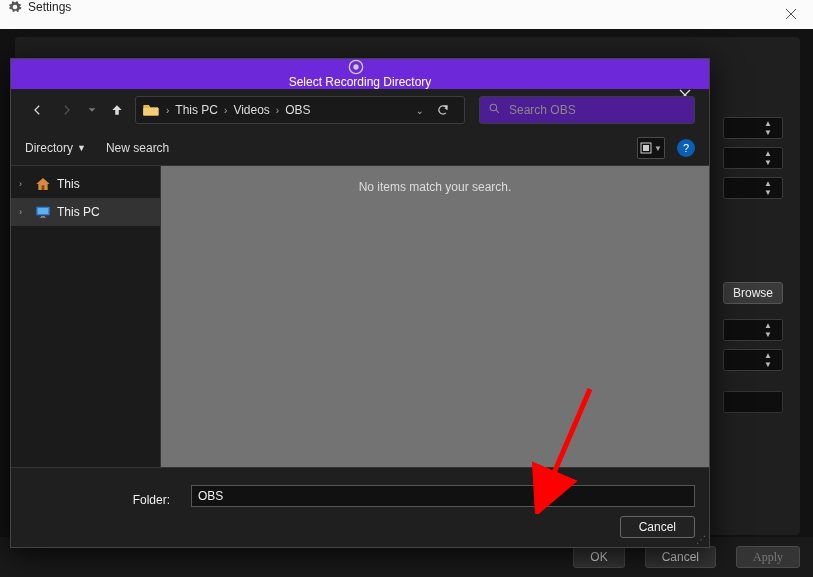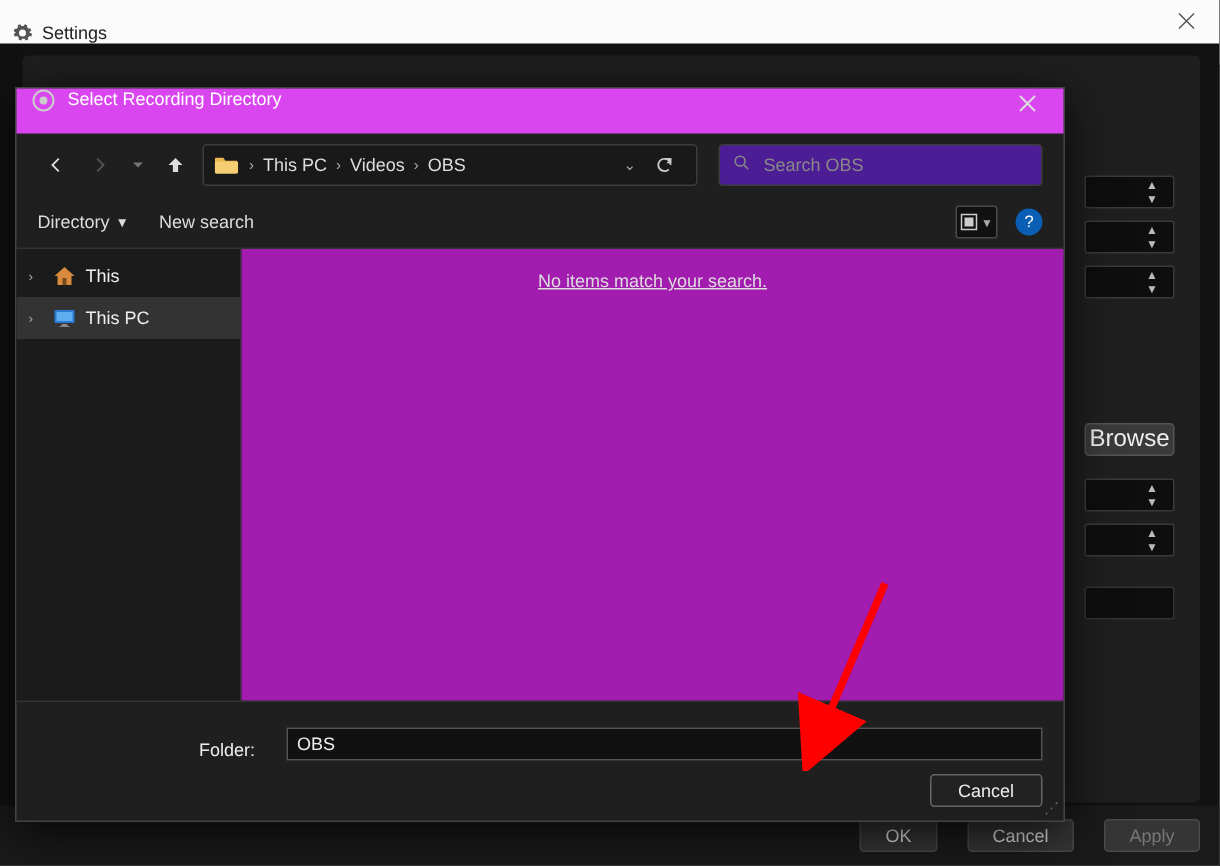--- a/index.html
+++ b/index.html
@@ -1,40 +1,40 @@
 <!DOCTYPE html>
 <html><head>
 <meta charset="utf-8">
 <style>
   * { box-sizing: border-box; margin: 0; padding: 0; font-family: "Segoe UI", Arial, sans-serif; }
   body { width: 813px; height: 577px; background: #1a1a1a; position: relative; overflow: hidden; color: #e0e0e0; font-size: 13px; }
   
   
   .settings-window { width: 813px; height: 577px; background: #fbfbfb; position: relative; }
-  .settings-titlebar { height: 43px; display: flex; align-items: center; padding: 0 8px; background: #fbfbfb; color: #222; font-size: 12px; }
+  .settings-titlebar { height: 43px; display: flex; align-items: flex-start; padding: 0 8px; background: #fbfbfb; color: #222; font-size: 12px; }
   .settings-titlebar .gear { width: 14px; height: 14px; margin-right: 6px; display: inline-flex; }
   .settings-close { position: absolute; right: 6px; top: 4px; width: 32px; height: 20px; display:flex; align-items:center; justify-content:center; color:#555; }
   
   .settings-body { position: absolute; top: 29px; left: 0; right: 0; bottom: 0; background: #121212; }
   
   
   .bg-panel { position: absolute; right: 13px; top: 8px; width: 785px; height: 498px; background: #1f1f1f; border-radius: 4px; }
   .stepper { height: 22px; background: #0e0e0e; border: 1px solid #3a3a3a; border-radius: 2px; margin-bottom: 8px; position: relative; display:flex; flex-direction:column; align-items:center; justify-content:center; }
   .stepper .arrows { position:absolute; right:4px; top:0; bottom:0; width:14px; display:flex; flex-direction:column; justify-content:center; gap:0; color:#bbb; font-size:8px; }
-  .btn-browse { height: 22px; background: #3a3a3a; border: 1px solid #555; border-radius: 3px; color:#eee; font-size:16px; display:flex; align-items:center; justify-content:center;text-align:center; }
+  .btn-browse { height: 22px; background: #3a3a3a; border: 1px solid #555; border-radius: 3px; color:#eee; font-size:12px; display:flex; align-items:center; justify-content:center;text-align:center; }
   .bg-dark-strip { height: 22px; background: #0e0e0e; border: 1px solid #333; border-radius: 2px; margin-bottom:8px; width: 100%; }
   
   .settings-bottom-bar { position: absolute; bottom: 0; left: 0; right: 0; height: 40px; background: #1a1a1a; display:flex; align-items:center; justify-content:flex-end; padding-right: 13px; gap:20px; }
   .settings-bottom-bar button { background:#353535; border:1px solid #4a4a4a; color:#ddd; font-size:12px; height:22px; padding: 0 16px; border-radius:3px; }
-  .settings-bottom-bar button.disabled { color:#777; }
+  .settings-bottom-bar button.disabled { color:#777;font-family:Liberation Serif, serif; }
   
   
   .dialog { position: absolute; left: 10px; top: 29px; width: 700px; height: 490px; background: #1f1f1f; border: 1px solid #444; box-shadow: 0 6px 30px rgba(0,0,0,0.8); display:flex; flex-direction:column; }
   
-  .dialog-titlebar { height: 30px; background: #d946ef; display:flex; align-items:flex-start; padding: 0 10px; color:#fff; font-size:12px; }
+  .dialog-titlebar { height: 30px; background: #6d28d9; display:flex; align-items:center; padding: 0 10px; color:#fff; font-size:12px;flex-direction:column; }
   .dialog-titlebar .obs-logo { width:16px; height:16px; margin-right:8px; display:inline-flex; align-items:center; justify-content:center; }
   .dialog-close { margin-left:auto; width:28px; height:20px; display:flex; align-items:center; justify-content:center; cursor:pointer; }
   
   .nav-row { height: 42px; display:flex; align-items:center; padding: 0 14px; gap: 6px; }
   .nav-btn { width:24px; height:24px; display:flex; align-items:center; justify-content:center; color:#ccc; }
   .nav-btn.dim { color:#555; }
   .crumb-box { flex: 0 0 330px; height:28px; background: #191919; border:1px solid #3d3d3d; border-radius:3px; display:flex; align-items:center; padding:0 6px; gap:4px; color:#ddd; font-size:12px; }
   .folder-icon-svg { width:18px; height:14px; }
   .crumb-sep { color:#aaa; font-size:10px; padding: 0 2px; }
   .crumb-box .spacer { flex:1; }
@@ -49,21 +49,21 @@
   .help-btn { width:18px; height:18px; background:#0a5fb4; border-radius:50%; color:#fff; font-size:11px; display:flex; align-items:center; justify-content:center; }
   
   .split { flex:1; display:flex; border-top:1px solid #333; }
   .tree { width:150px; background:#1b1b1b; border-right:1px solid #333; padding-top:4px; }
   .tree-item { height:28px; display:flex; align-items:center; padding:0 8px; gap:6px; font-size:12px; color:#eee; }
   .tree-item.selected { background:#333; }
   .tree-item .expand { color:#aaa; font-size:9px; width:10px; }
   .home-icon-svg { width:16px; height:16px; }
   .monitor-icon-svg { width:16px; height:14px; }
   
-  .content { flex:1; background:#a21caf; display:flex; justify-content:center; padding-top:14px; color:#ddd; font-size:12px; position:relative;text-decoration:underline; }
+  .content { flex:1; background:#737373; display:flex; justify-content:center; padding-top:14px; color:#ddd; font-size:12px; position:relative; }
   
   .folder-row { height:40px; display:flex; align-items:flex-end; padding:0 14px; gap:21px; border-top:1px solid #333; }
   .folder-row label { font-size:12px; color:#eee; width: 145px; text-align:right; }
   .folder-input { flex:1; height:22px; background:#111; border:1px solid #555; color:#eee; font-size:12px; padding:0 6px; }
   
   .action-row { height:40px; display:flex; align-items:center; justify-content:flex-end; padding:0 14px; gap:10px; position:relative; }
   .file-btn { height:22px; padding: 0 18px; background:#222; border:1px solid #666; color:#eee; font-size:12px; border-radius:3px; }
   .resize-grip { position:absolute; right:4px; bottom:4px; color:#666; font-size:10px; letter-spacing:-1px; line-height:6px; }
   
   

